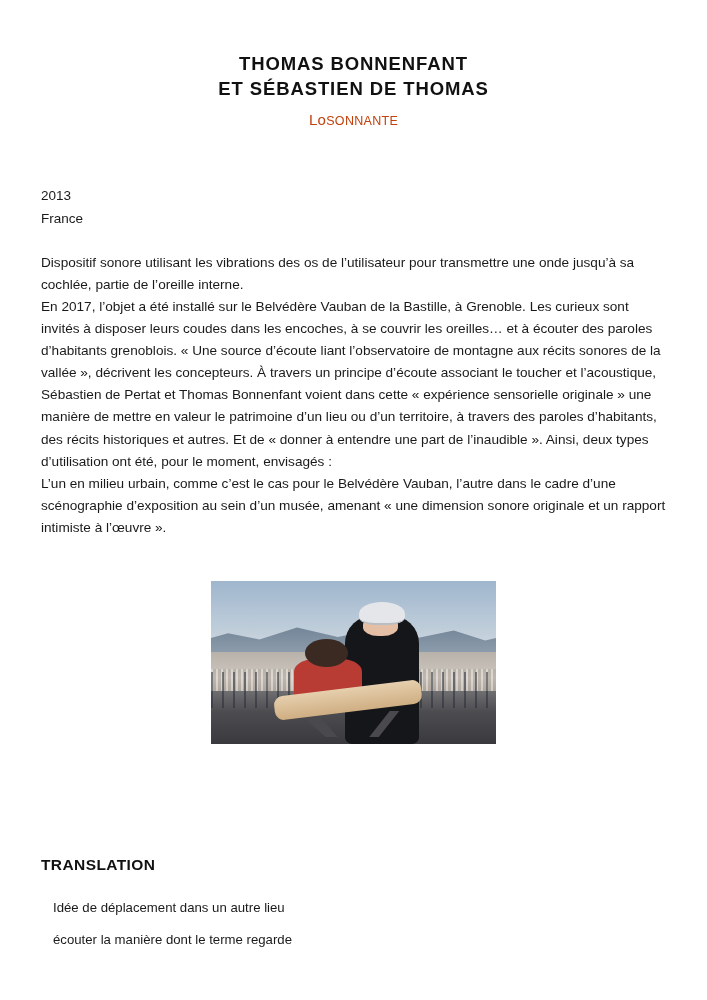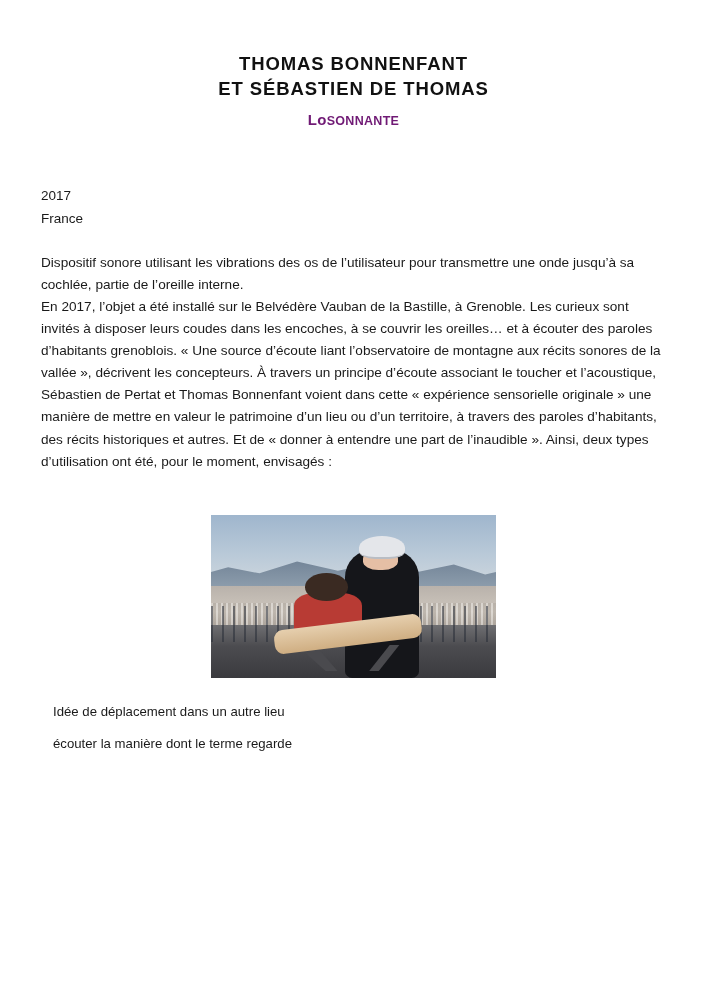--- a/index.html
+++ b/index.html
@@ -30,23 +30,23 @@
   .artist-line {
     font-size: 18.5px;
     font-weight: bold;
     letter-spacing: 0.9px;
     line-height: 1.35;
     color: #111111;
   }
   .work-title {
     margin-top: 9px;
     font-size: 15px;
-    font-weight: bold;
+    font-weight: normal;
     letter-spacing: 0.3px;
-    color: #701a75;
+    color: #c2410c;
   }
   .work-title .small-caps {
     font-size: 12.5px;
   }
 
   
   .meta {
     margin: 56px 0 0 41px;
     font-size: 13.5px;
     line-height: 1.72;
@@ -232,45 +232,47 @@
 
   <div class="header">
     <div class="artist-line">THOMAS BONNENFANT</div>
     <div class="artist-line">ET SÉBASTIEN DE THOMAS</div>
     <div class="work-title">
       <span>Lo</span><span class="small-caps">SONNANTE</span>
     </div>
   </div>
 
   <div class="meta">
-    <div>2017</div>
+    <div>2013</div>
     <div>France</div>
   </div>
 
   <div class="body-text">
     <p>Dispositif sonore utilisant les vibrations des os de l’utilisateur pour transmettre une onde jusqu’à sa cochlée, partie de l’oreille interne.</p>
     <p>En 2017, l’objet a été installé sur le Belvédère Vauban de la Bastille, à Grenoble. Les curieux sont invités à disposer leurs coudes dans les encoches, à se couvrir les oreilles… et à écouter des paroles d’habitants grenoblois. « Une source d’écoute liant l’observatoire de montagne aux récits sonores de la vallée », décrivent les concepteurs. À travers un principe d’écoute associant le toucher et l’acoustique, Sébastien de Pertat et Thomas Bonnenfant voient dans cette « expérience sensorielle originale » une manière de mettre en valeur le patrimoine d’un lieu ou d’un territoire, à travers des paroles d’habitants, des récits historiques et autres. Et de « donner à entendre une part de l’inaudible ». Ainsi, deux types d’utilisation ont été, pour le moment, envisagés :</p>
+    <p>L’un en milieu urbain, comme c’est le cas pour le Belvédère Vauban, l’autre dans le cadre d’une scénographie d’exposition au sein d’un musée, amenant « une dimension sonore originale et un rapport intimiste à l’œuvre ».</p>
   </div>
 
   <div class="figure-wrap">
     <div class="photo">
       <div class="ph-sky"></div>
       <div class="ph-mountain"></div>
       <div class="ph-city"></div>
       <div class="ph-ground"></div>
       <div class="ph-rail"></div>
       <div class="ph-woman"></div>
       <div class="ph-face"></div>
       <div class="ph-hat"></div>
       <div class="ph-child-body"></div>
       <div class="ph-child-hair"></div>
       <div class="ph-stand"></div>
       <div class="ph-stand2"></div>
       <div class="ph-log"></div>
     </div>
   </div>
 
+  <div class="translation-heading">TRANSLATION</div>
   <div class="translation-body">
     <p>Idée de déplacement dans un autre lieu</p>
     <p>écouter la manière dont le terme regarde</p>
   </div>
 
 </div>
 
 </body></html>

